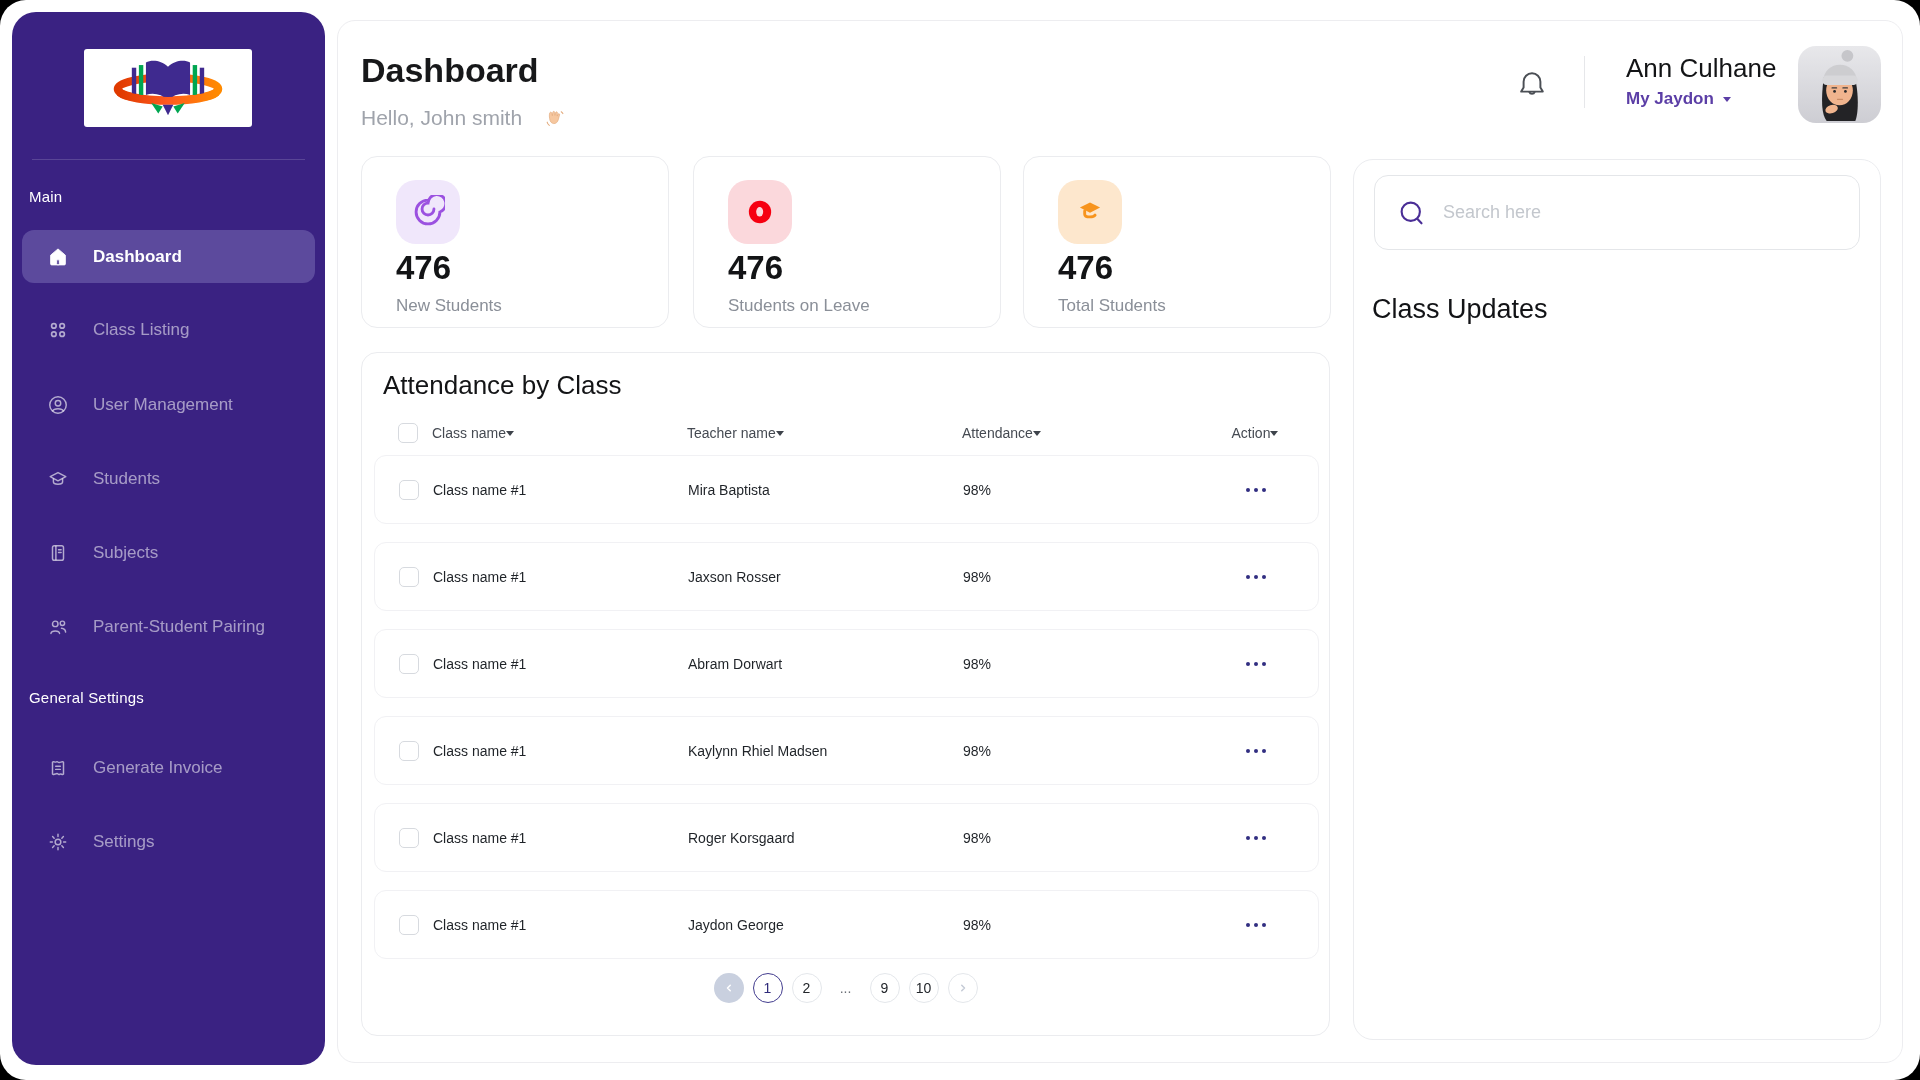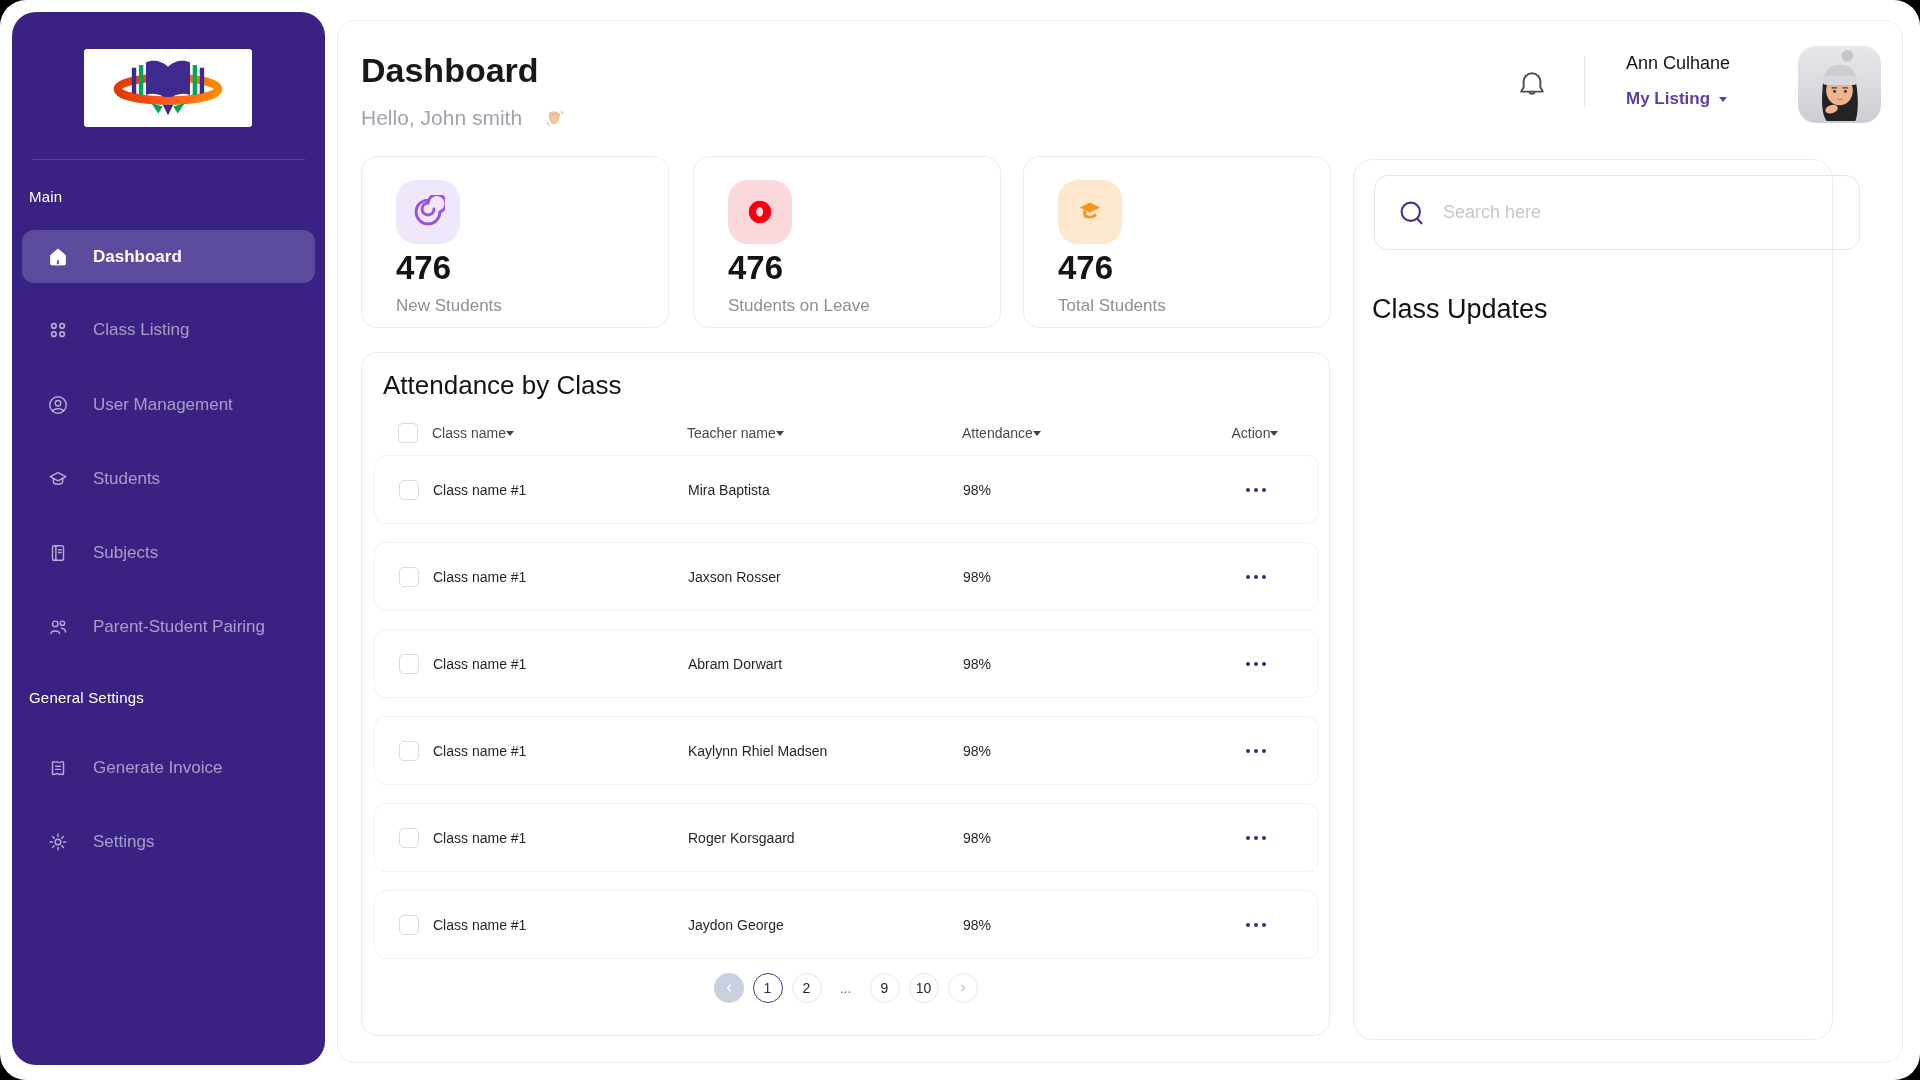--- a/index.html
+++ b/index.html
@@ -19,21 +19,21 @@
   .nav-item.active{background:#5C4A9D;color:#fff;font-weight:bold;}
   .nav-item.active svg{stroke:#fff;}
 
   
   .main-card{position:absolute;left:337px;top:20px;width:1566px;height:1043px;background:#fff;
     border:1px solid #EDEDF0;border-radius:18px;box-sizing:border-box;}
   .page-title{position:absolute;left:23px;top:30px;font-size:34px;font-weight:bold;color:#17181A;}
   .greeting{position:absolute;left:23px;top:85px;font-size:21px;color:#9FA3AB;display:flex;align-items:center;gap:21px;}
   .bell-btn{position:absolute;left:1176px;top:46px;width:36px;height:36px;cursor:pointer;}
   .hdr-divider{position:absolute;left:1246px;top:35px;width:1px;height:52px;background:#E6E7EA;}
-  .user-name{position:absolute;left:1288px;top:32px;font-size:18px;color:#131416;}
+  .user-name{position:absolute;left:1288px;top:32px;font-size:26px;color:#131416;}
   .user-account{position:absolute;left:1288px;top:68px;font-size:17px;color:#5B3EA6;font-weight:bold;cursor:pointer;
     display:flex;align-items:center;gap:9px;}
   .caret{display:inline-block;width:0;height:0;border-left:4.5px solid transparent;border-right:4.5px solid transparent;
     border-top:5.5px solid #5B3EA6;}
   .avatar{position:absolute;left:1460px;top:25px;width:83px;height:77px;border-radius:18px;overflow:hidden;
     background:linear-gradient(180deg,#E8E8EB,#CDCDD3);cursor:pointer;}
 
   
   .stat-card{position:absolute;top:135px;width:308px;height:172px;border:1px solid #EBECEF;border-radius:16px;
     background:#fff;box-sizing:border-box;}
@@ -62,21 +62,21 @@
 
   
   .pager{position:absolute;left:0;top:620px;width:100%;display:flex;justify-content:center;gap:9px;}
   .pg{width:30px;height:30px;border-radius:50%;border:1px solid #E4E7EB;background:#fff;display:flex;
     align-items:center;justify-content:center;font-size:14px;color:#23262B;cursor:pointer;box-sizing:border-box;}
   .pg.active{border:1.5px solid #433D8F;color:#2F2A7A;}
   .pg.prev{background:#C9D0DF;border:none;}
   .pg.dots{border:none;color:#6B7077;}
 
   
-  .right-panel{position:absolute;left:1015px;top:138px;width:480px;height:881px;border:1px solid #EBECEF;
+  .right-panel{position:absolute;left:1015px;top:138px;width:528px;height:881px;border:1px solid #EBECEF;
     border-radius:20px;background:#fff;box-sizing:border-box;}
   .search-box{position:absolute;left:20px;top:15px;width:486px;height:75px;border:1px solid #E4E6E9;border-radius:14px;
     display:flex;align-items:center;box-sizing:border-box;}
   .search-box svg{margin-left:22px;}
   .search-input{border:none;outline:none;font-size:18px;color:#333;margin-left:14px;width:380px;
     font-family:"Liberation Sans","DejaVu Sans",sans-serif;background:transparent;}
   .search-input::placeholder{color:#C3C7CD;}
   .rp-title{position:absolute;left:18px;top:104px;font-size:27px;font-weight:500;color:#121316;margin-top:30px;}
 </style>
 </head>
@@ -213,21 +213,21 @@
 
     <div class="bell-btn">
       <svg width="36" height="36" viewBox="0 0 24 24" fill="none" stroke="#4B4F55" stroke-width="1.3" stroke-linejoin="round">
         <path d="M12 4.2a5.6 5.6 0 0 0-5.6 5.6v3.9L4.8 16.4h14.4l-1.6-2.7V9.8A5.6 5.6 0 0 0 12 4.2z"></path>
         <path d="M10.2 16.6a1.9 1.9 0 0 0 3.6 0" stroke-linecap="round"></path>
       </svg>
     </div>
     <div class="hdr-divider"></div>
     <div class="user-name">Ann Culhane</div>
     <div class="user-account">
-      <span>My Listing</span>
+      <span>My Jaydon</span>
       <span class="caret"></span>
     </div>
     <div class="avatar">
       <svg width="83" height="77" viewBox="0 0 84 78">
         <circle cx="50" cy="10" r="6" fill="#C6C6CA"></circle>
         <path d="M26 32 C23 56 24 70 29 76 L58 76 C62 66 61 44 57 30 Z" fill="#232326"></path>
         <ellipse cx="42" cy="45" rx="13.5" ry="15" fill="#F0B48E"></ellipse>
         <path d="M26 34 a16.5 15 0 0 1 33 0 z" fill="#CDCDD0"></path>
         <rect x="24.5" y="30" width="36" height="9.5" rx="4.5" fill="#D8D8DB"></rect>
         <circle cx="37" cy="46" r="1.4" fill="#2A2A2C"></circle>

